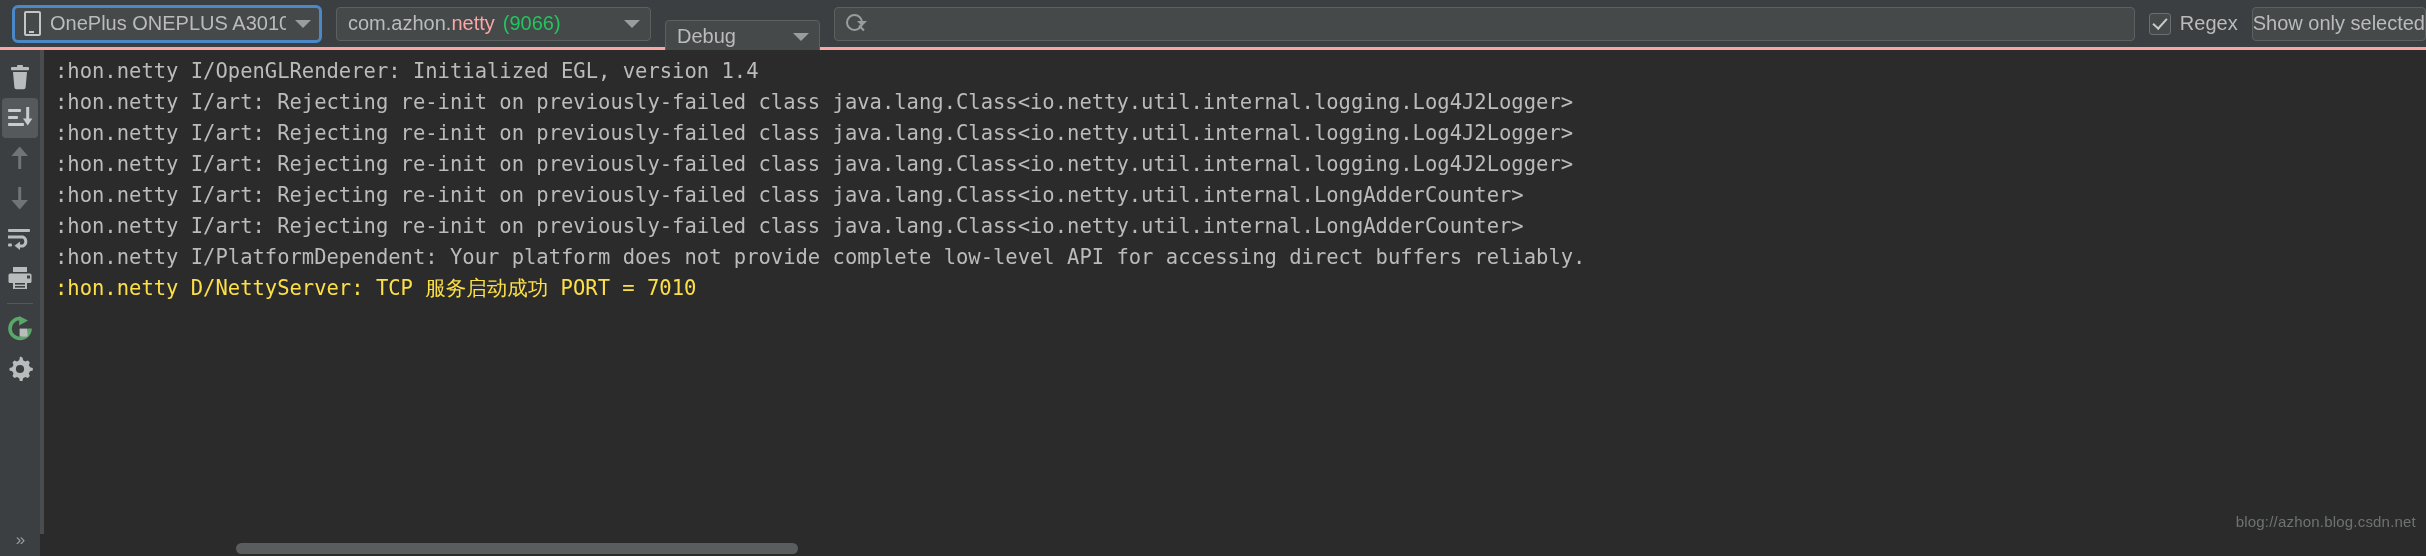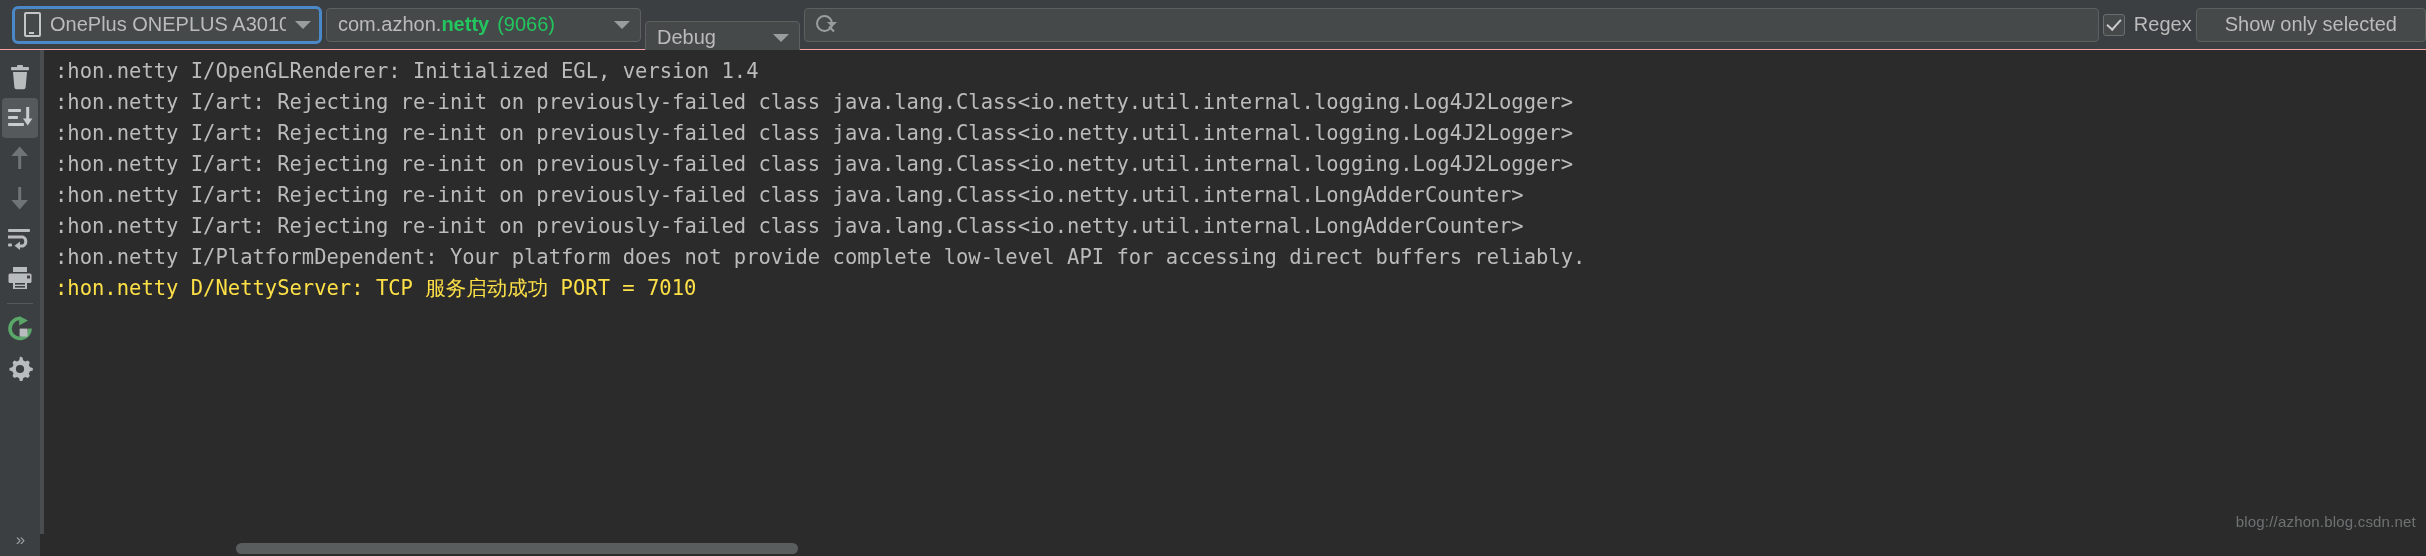--- a/index.html
+++ b/index.html
@@ -7,43 +7,43 @@
     width:2426px;height:556px;overflow:hidden;
     background:#3c3f41;
     font-family:"Liberation Sans", sans-serif;
     -webkit-font-smoothing:antialiased;
   }
   .app{position:relative;width:2426px;height:556px;display:flex;flex-direction:column;}
 
   
   .toolbar{
     height:50px;min-height:50px;background:#3c3f41;
-    display:flex;align-items:center;gap:4px;
+    display:flex;align-items:center;gap:14px;
     padding:0 0 0 12px;box-sizing:border-box;
-    border-bottom:1px solid #fca5a5;
+    border-bottom:3px solid #fca5a5;
   }
   .combo{
     height:34px;box-sizing:border-box;
     background:#45494a;border:1px solid #5e6060;border-radius:4px;
     display:flex;align-items:center;gap:9px;
     padding:0 10px 0 11px;color:#bbbbbb;font-size:20px;position:relative;
   }
   .combo.focused{
     border:3px solid #4a88c7;border-radius:6px;background:#45494a;
     padding:0 8px 0 9px;height:38px;
   }
   .combo .caret{
     width:0;height:0;border-left:8px solid transparent;border-right:8px solid transparent;
     border-top:8px solid #9a9d9e;margin-left:auto;flex:0 0 auto;
   }
   .combo-device{width:310px;}
   .combo-process{width:315px;}
   .combo-level{width:155px;margin-top:26px;}
   .dim{color:#22c55e;}
-  .bold{font-weight:bold;color:#22c55e;}
+  .bold{font-weight:normal;color:#fca5a5;}
   .phone-icon{
     width:13px;height:21px;border:2px solid #c3c6c7;border-radius:2px;
     flex:0 0 auto;position:relative;
   }
   .phone-icon:after{
     content:"";position:absolute;left:3px;bottom:1px;width:5px;height:2px;background:#c3c6c7;
   }
   .label-trunc{white-space:nowrap;overflow:hidden;text-overflow:clip;}
 
   .searchbox{
@@ -72,21 +72,21 @@
   .checkbox{
     width:22px;height:22px;box-sizing:border-box;background:#45494a;
     border:1px solid #6b6e6f;border-radius:3px;position:relative;flex:0 0 auto;
   }
   .checkbox.checked:after{
     content:"";position:absolute;left:6px;top:1px;width:6px;height:12px;
     border:solid #c8cacb;border-width:0 2.5px 2.5px 0;transform:rotate(42deg);
   }
   .plainbtn{
     height:34px;box-sizing:border-box;background:#45494a;border:1px solid #5e6060;border-radius:4px;
-    display:flex;align-items:center;padding:0 28px;color:#bbbbbb;font-size:20px;
+    display:flex;align-items:center;padding:0 0;color:#bbbbbb;font-size:20px;
     white-space:nowrap;overflow:hidden;flex:0 0 auto;
   }
 
   
   .body{flex:1 1 auto;display:flex;min-height:0;}
 
   
   .gutter{
     width:40px;min-width:40px;background:#3c3f41;
     display:flex;flex-direction:column;align-items:center;

